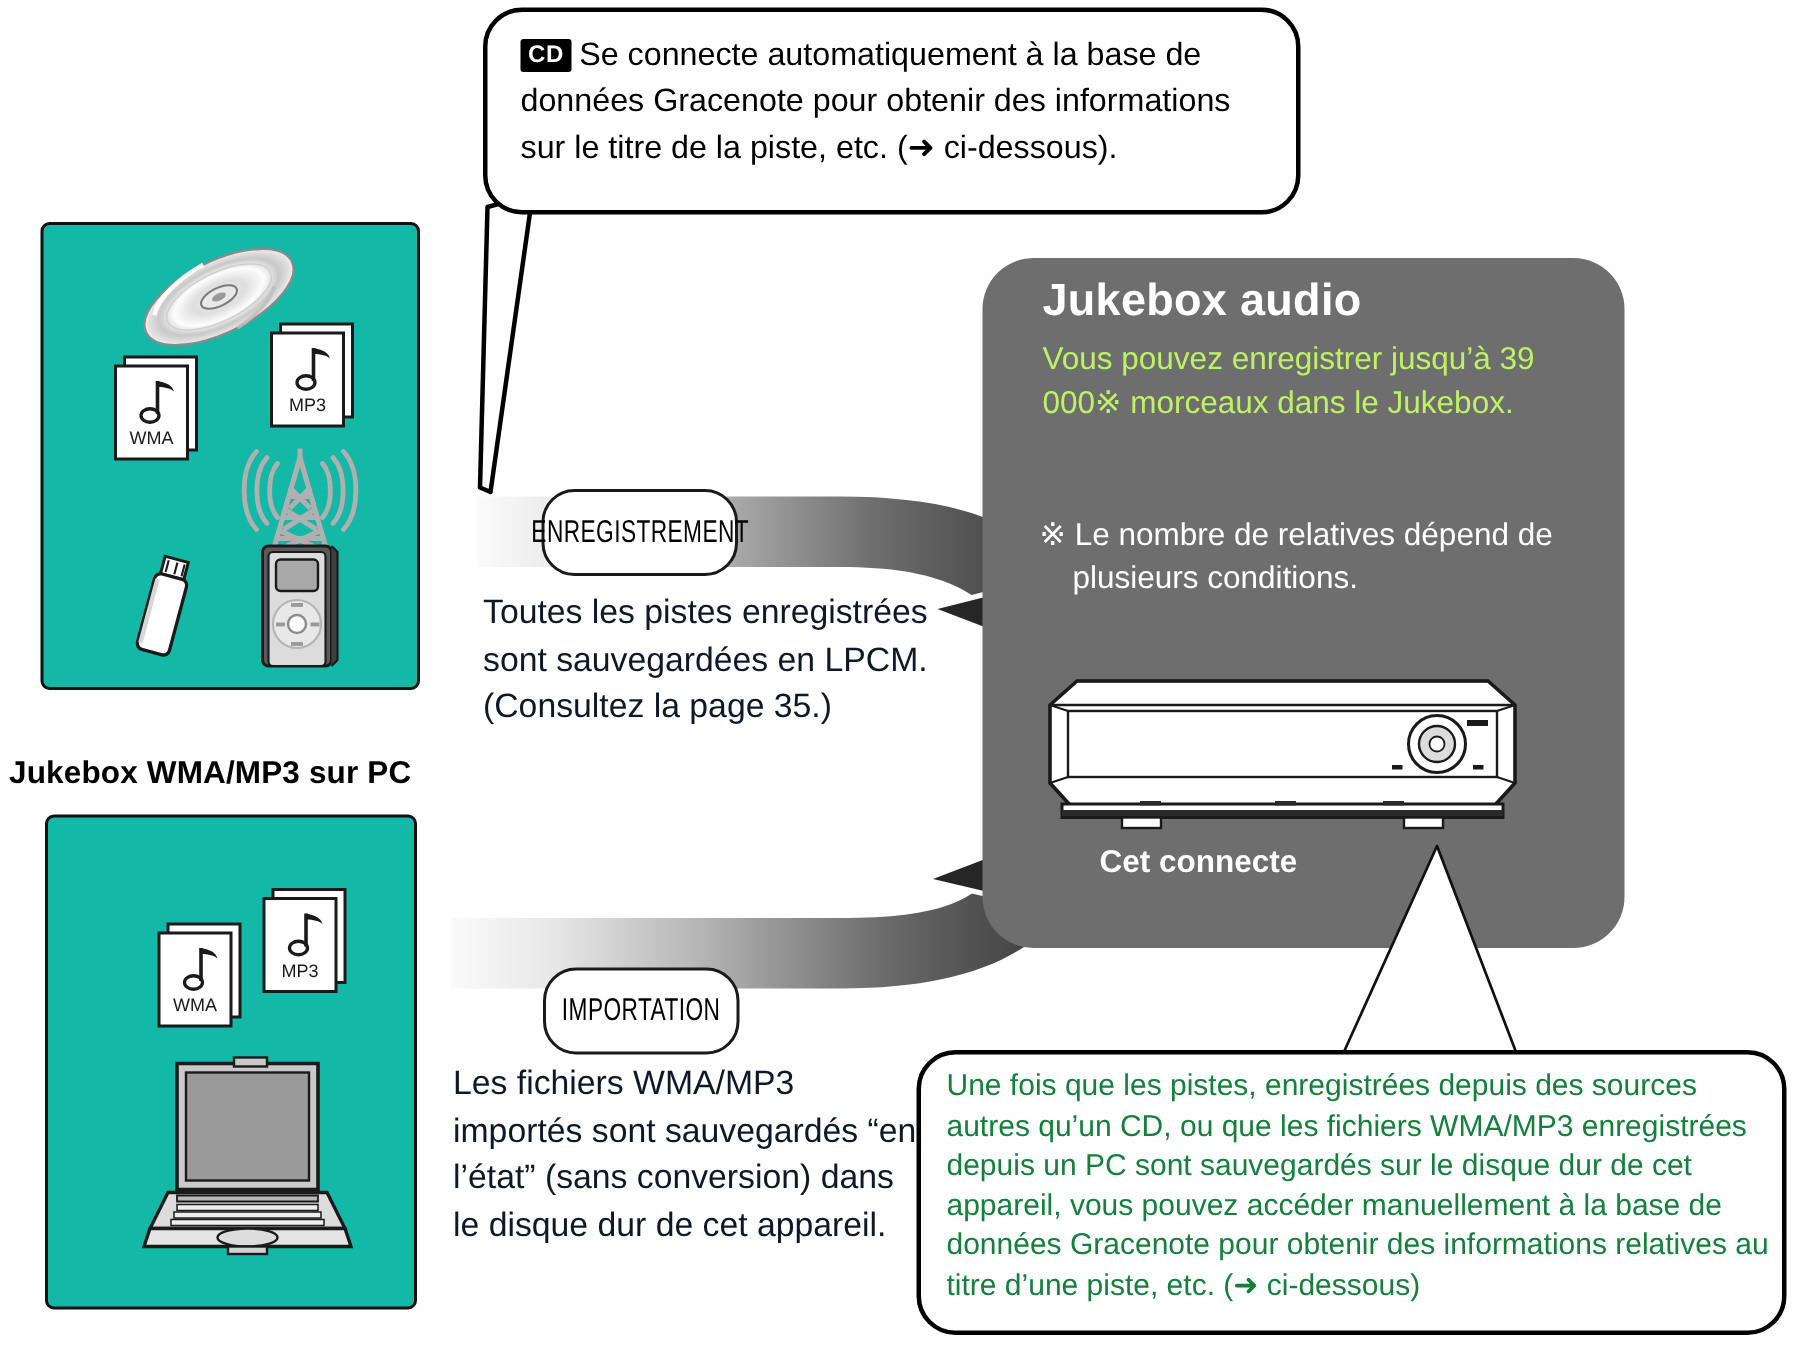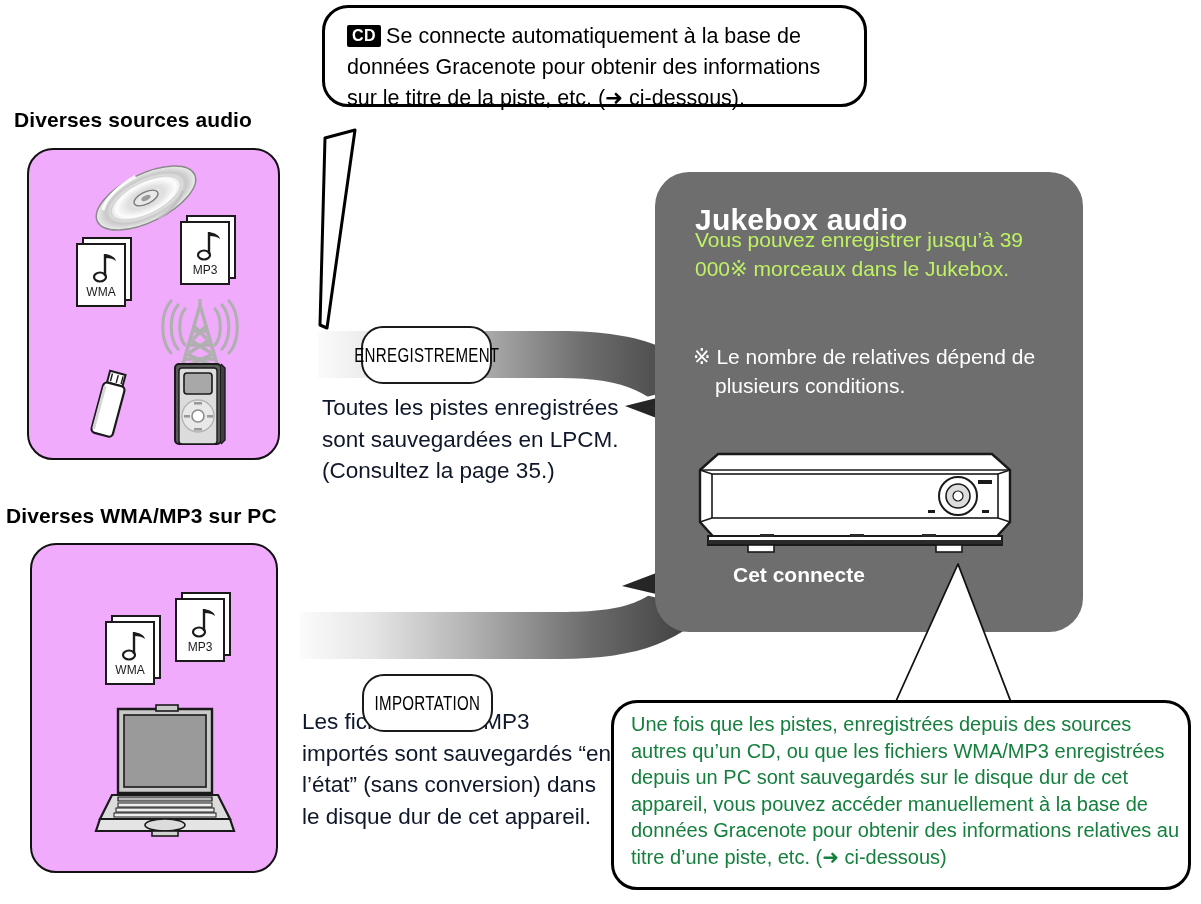--- a/index.html
+++ b/index.html
@@ -19,22 +19,22 @@
   .heading{
     font-weight:bold;
     font-size:21px;
     letter-spacing:.1px;
     white-space:nowrap;
   }
 
   
   .srcbox{
     border:2px solid #111;
-    border-radius:26px;
-    background:#f0abfc;
+    border-radius:6px;
+    background:#14b8a6;
     box-sizing:border-box;
     text-align:center;
   }
 
   
   .jukebox-panel{
     background:#6e6e6e;
     border-radius:34px;
     box-sizing:border-box;
   }
@@ -141,21 +141,21 @@
                L700,533
                L674,570
                C652,601 628,612 560,612
                L300,612 Z" fill="url(#gradBot)"></path>
       <path d="M733,612 L790,522 L622,586 Z" fill="#262626" stroke="#ffffff" stroke-width="7" stroke-linejoin="miter"></path>
       <path d="M733,612 L790,522 L622,586 Z" fill="#262626"></path>
     </g>
   </svg>
 
   <div class="jukebox-panel abs" style="left:655px;top:172px;width:428px;height:460px;">
-    <div class="jukebox-title abs" style="left:40px;top:12px;margin-top:19px;">Jukebox audio</div>
+    <div class="jukebox-title abs" style="left:40px;top:12px;">Jukebox audio</div>
     <div class="jukebox-text abs" style="left:40px;top:53px;width:375px;">Vous pouvez enregistrer jusqu’à 39 000※ morceaux dans le Jukebox.</div>
     <div class="jukebox-note abs" style="left:38px;top:170px;width:330px;text-indent:-22px;padding-left:22px;">※ Le nombre de relatives dépend de plusieurs conditions.</div>
   </div>
 
   <svg class="abs" style="left:690px;top:448px;width:330px;height:118px;" viewBox="0 0 330 118">
 
     <path d="M10,22 L28,6 L302,6 L320,22 L320,74 L300,96 L30,96 L10,74 Z" fill="#ffffff" stroke="#1a1a1a" stroke-width="2.4"></path>
 
     <path d="M10,22 L320,22" stroke="#1a1a1a" stroke-width="1.6" fill="none"></path>
     <path d="M28,6 L302,6" stroke="#1a1a1a" stroke-width="1.6" fill="none"></path>
@@ -178,21 +178,20 @@
     <rect x="238" y="62" width="7" height="3" fill="#1a1a1a"></rect>
     <rect x="292" y="62" width="7" height="3" fill="#1a1a1a"></rect>
 
     <rect x="70" y="86" width="14" height="3" fill="#2a2a2a"></rect>
     <rect x="160" y="86" width="14" height="3" fill="#2a2a2a"></rect>
     <rect x="232" y="86" width="14" height="3" fill="#2a2a2a"></rect>
   </svg>
 
   <div class="device-label abs" style="left:733px;top:563px;">Cet connecte</div>
 
-  <div class="heading abs" style="left:14px;top:108px;">Diverses sources audio</div>
 
   <div class="srcbox abs" style="left:27px;top:148px;width:253px;height:312px;">
 
     <svg class="abs" style="left:57px;top:12px;width:120px;height:72px;" viewBox="0 0 120 72">
       <defs>
         <radialGradient id="cdg" cx="50%" cy="50%" r="50%">
           <stop offset="0%" stop-color="#f2f2f2"></stop>
           <stop offset="35%" stop-color="#dedede"></stop>
           <stop offset="60%" stop-color="#fdfdfd"></stop>
           <stop offset="80%" stop-color="#c8c8c8"></stop>
@@ -265,21 +264,21 @@
       <g fill="#9a9a9a">
         <rect x="25" y="42" width="8" height="2.6"></rect>
         <rect x="25" y="68" width="8" height="2.6"></rect>
         <rect x="15" y="55" width="6" height="2.6"></rect>
         <rect x="38" y="55" width="6" height="2.6"></rect>
       </g>
       <path d="M52,84 L56,80 L56,8 L52,4" fill="#3f3f3f" stroke="#1a1a1a" stroke-width="1.4"></path>
     </svg>
   </div>
 
-  <div class="heading abs" style="left:6px;top:504px;">Diverses WMA/MP3 sur PC</div>
+  <div class="heading abs" style="left:6px;top:504px;">Jukebox WMA/MP3 sur PC</div>
 
   <div class="srcbox abs" style="left:30px;top:543px;width:248px;height:330px;">
 
     <svg class="abs" style="left:138px;top:42px;width:66px;height:76px;" viewBox="0 0 66 76">
       <rect x="12" y="6" width="48" height="62" fill="#ffffff" stroke="#1a1a1a" stroke-width="2"></rect>
       <rect x="6" y="12" width="48" height="62" fill="#ffffff" stroke="#1a1a1a" stroke-width="2"></rect>
       <path d="M34,22 L34,44" stroke="#1a1a1a" stroke-width="2.4" fill="none"></path>
       <path d="M34,22 C40,23 44,25 45,29 C43,27 39,26 34,26 Z" fill="#1a1a1a"></path>
       <ellipse cx="29" cy="45" rx="6" ry="4.5" fill="none" stroke="#1a1a1a" stroke-width="2.2"></ellipse>
       <text x="30" y="64" font-family="Liberation Sans, sans-serif" font-size="12" text-anchor="middle" fill="#1a1a1a">MP3</text>
@@ -312,33 +311,33 @@
       <path d="M28,122 L158,122 L162,134 L24,134 Z" fill="#e4e4e4" stroke="#1a1a1a" stroke-width="2.2"></path>
       <ellipse cx="93" cy="128" rx="20" ry="6" fill="#dcdcdc" stroke="#1a1a1a" stroke-width="1.6"></ellipse>
       <rect x="80" y="134" width="26" height="5" fill="#d2d2d2" stroke="#1a1a1a" stroke-width="1.6"></rect>
     </svg>
   </div>
 
   <svg class="abs" style="left:305px;top:120px;width:230px;height:225px;" viewBox="0 0 230 225">
     <path d="M15,205 L20,18 L50,10 L22,208 Z" fill="#ffffff" stroke="#000000" stroke-width="3" stroke-linejoin="round"></path>
   </svg>
 
-  <div class="bubble abs" style="left:322px;top:5px;width:545px;height:102px;">
+  <div class="bubble abs" style="left:322px;top:5px;width:545px;height:138px;">
     <div class="bubble-text abs" style="left:22px;top:13px;width:505px;">
       <span class="cd-badge">CD</span><span>Se connecte automatiquement à la base de données Gracenote pour obtenir des informations sur le titre de la piste, etc. (➜ ci-dessous).</span>
     </div>
   </div>
 
   <div class="pill abs" style="left:361px;top:326px;width:131px;height:58px;">
     <span>ENREGISTREMENT</span>
   </div>
 
   <div class="body-text abs" style="left:322px;top:392px;width:300px;">Toutes les pistes enregistrées sont sauvegardées en LPCM. (Consultez la page 35.)</div>
 
-  <div class="pill abs" style="left:362px;top:645px;width:131px;height:58px;margin-top:29px;">
+  <div class="pill abs" style="left:362px;top:645px;width:131px;height:58px;">
     <span>IMPORTATION</span>
   </div>
 
   <div class="body-text abs" style="left:292px;top:706px;width:312px;margin-left:10px;">Les fichiers WMA/MP3 importés sont sauvegardés “en l’état” (sans conversion) dans le disque dur de cet appareil.</div>
 
   <svg class="abs" style="left:600px;top:550px;width:450px;height:170px;" viewBox="0 0 450 170">
 
     <path d="M358,14 L292,160 L414,160 Z" fill="#ffffff" stroke="#111111" stroke-width="1.8" stroke-linejoin="round"></path>
 
     <rect x="288" y="158" width="132" height="8" fill="#ffffff"></rect>

